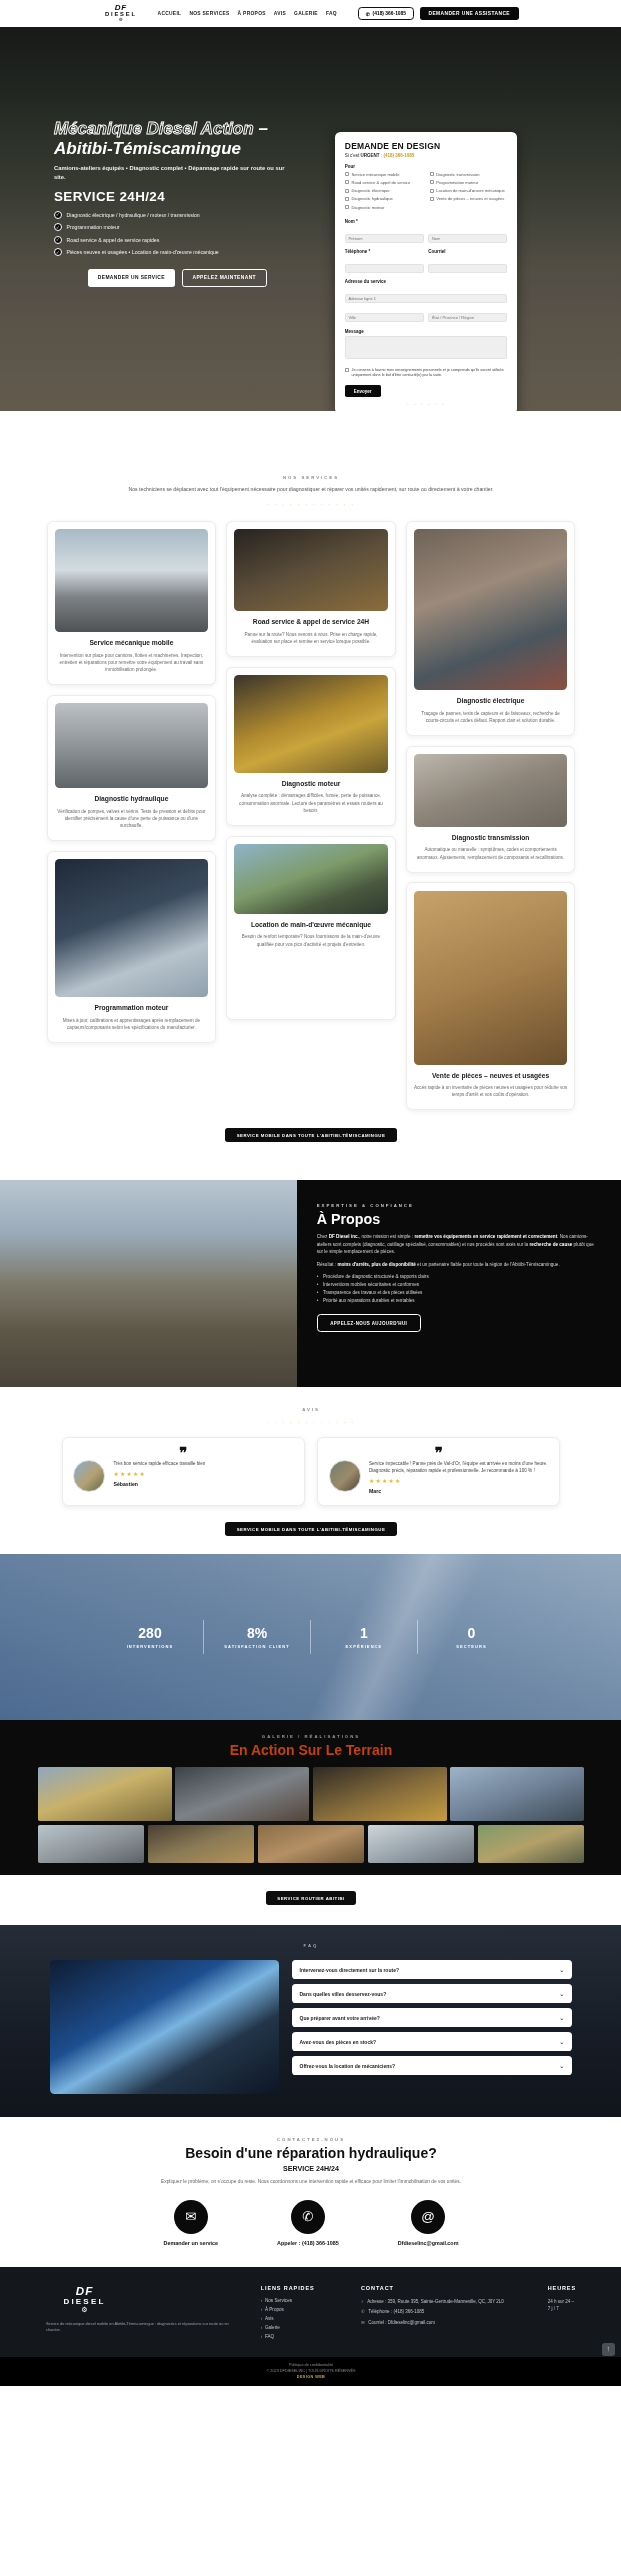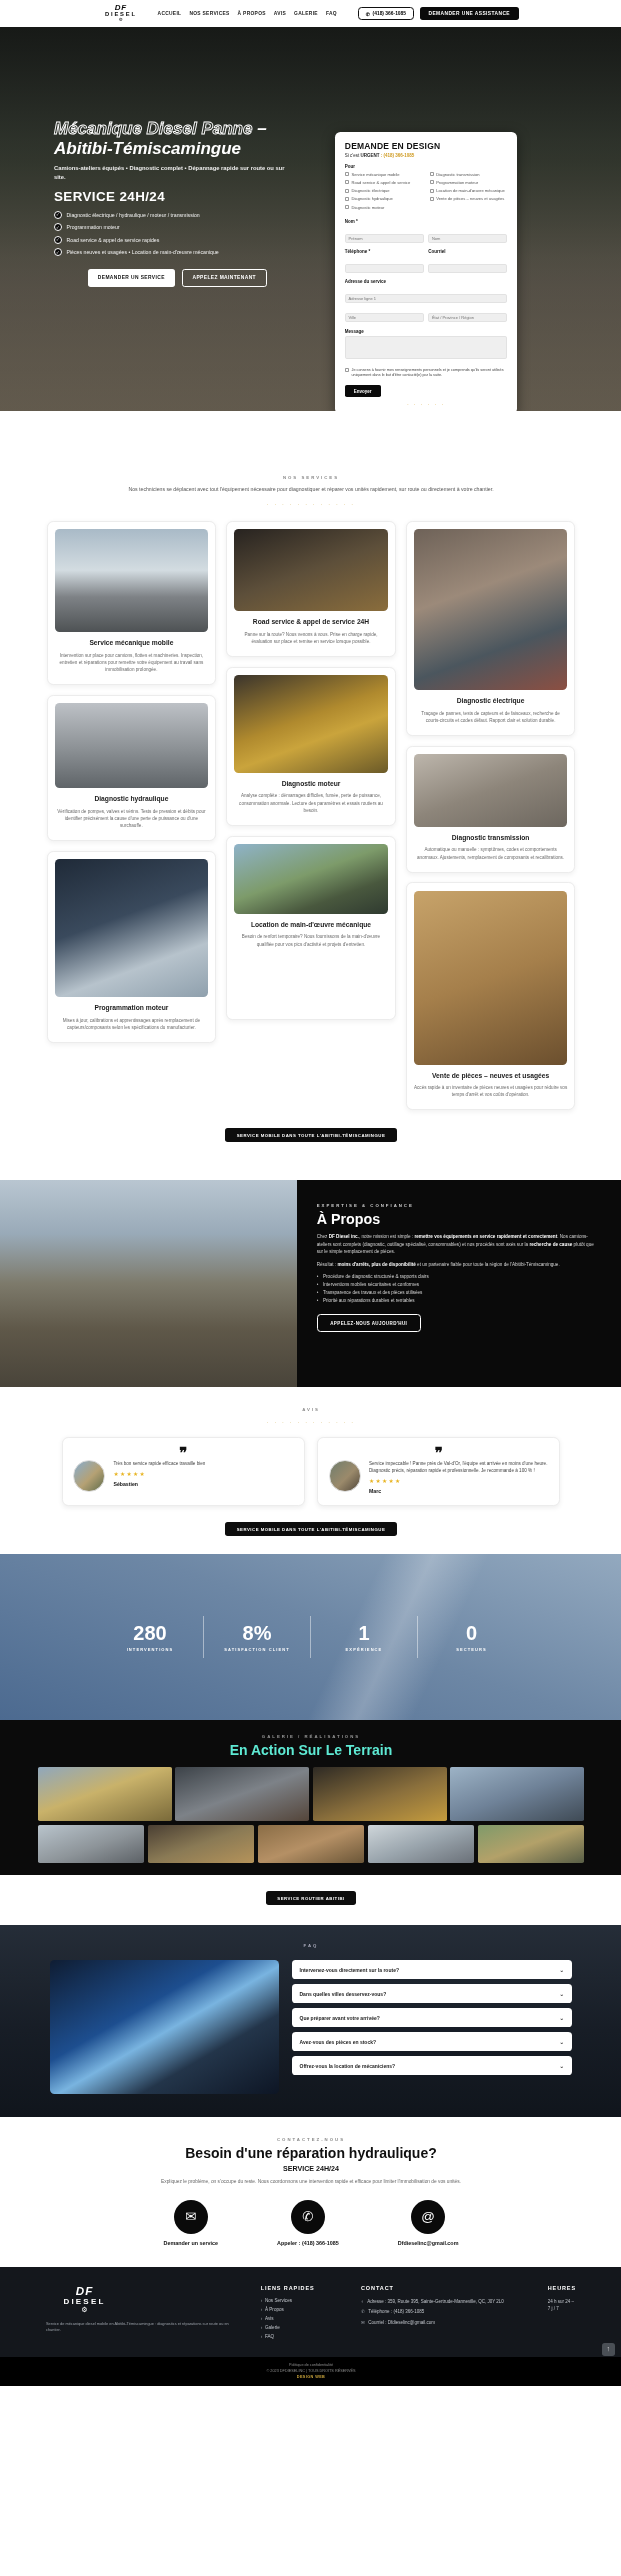--- a/index.html
+++ b/index.html
@@ -101,27 +101,27 @@
   .reviews .pill { margin-top:16px; }
 
   
   .stats { height:166px; display:flex; align-items:center; justify-content:center;
     background:
       linear-gradient(115deg, rgba(255,255,255,0) 55%, rgba(255,255,255,.25) 62%, rgba(255,255,255,0) 70%),
       linear-gradient(200deg,#93a9bf 0%,#6d87a5 45%,#4c6a90 100%); }
   .stats-row { display:flex; }
   .stat { width:107px; text-align:center; color:#fff; border-right:0.9px solid rgba(255,255,255,.45); padding:5.4px 0; }
   .stat:last-child { border-right:none; }
-  .stat .v { font-size:20px; font-weight:800; }
+  .stat .v { font-size:14px; font-weight:800; }
   .stat .l { font-size:4px; letter-spacing:1.1px; margin-top:2.7px; font-weight:700; }
 
   
   .gallery { background:#0b0b0b; padding:14.3px 0 12.5px; }
   .gallery .eyebrow { color:#9a9a9a; }
-  .gallery .sec-title { color:#5eead4; }
+  .gallery .sec-title { color:#c2410c; }
   .grow { display:flex; gap:3.6px; padding:0 38px; margin-top:9px; }
   .grow .gph { flex:1; border-radius:1.8px; }
   .grow1 .gph { height:54px; }
   .grow2 .gph { height:38px; margin-top:-5.4px; }
   .grow2 { margin-top:9px; }
   .gallery-cta { background:#fff; padding:16px 0 19.7px; }
   
   .gp1{background:linear-gradient(160deg,#8fa7bd 0%,#c9b26a 45%,#7a6a3a 100%);}
   .gp2{background:linear-gradient(160deg,#3c4248 0%,#7d8288 50%,#54453a 100%);}
   .gp3{background:linear-gradient(160deg,#2e2a24 0%,#8a6f3c 55%,#c59c3e 100%);}
@@ -207,21 +207,21 @@
       <span>✆</span>
       <span>(418) 366-1085</span>
     </button>
     <button class="cta-btn">DEMANDER UNE ASSISTANCE</button>
   </div>
 </div>
 
 <div class="hero">
   <div class="hero-left">
     <div class="hero-title">
-      <span class="t-outline">Mécanique Diesel Panne</span>
+      <span class="t-outline">Mécanique Diesel Action</span>
       <span class="t-solid">– Abitibi-Témiscamingue</span>
     </div>
     <div class="hero-sub">Camions-ateliers équipés • Diagnostic complet • Dépannage rapide sur route ou sur site.</div>
     <div class="hero-247">SERVICE 24H/24</div>
     <div class="checks">
       <div class="check-row">
         <span class="check-ic">✓</span>
         <span class="txt">Diagnostic électrique / hydraulique / moteur / transmission</span>
       </div>
       <div class="check-row">

